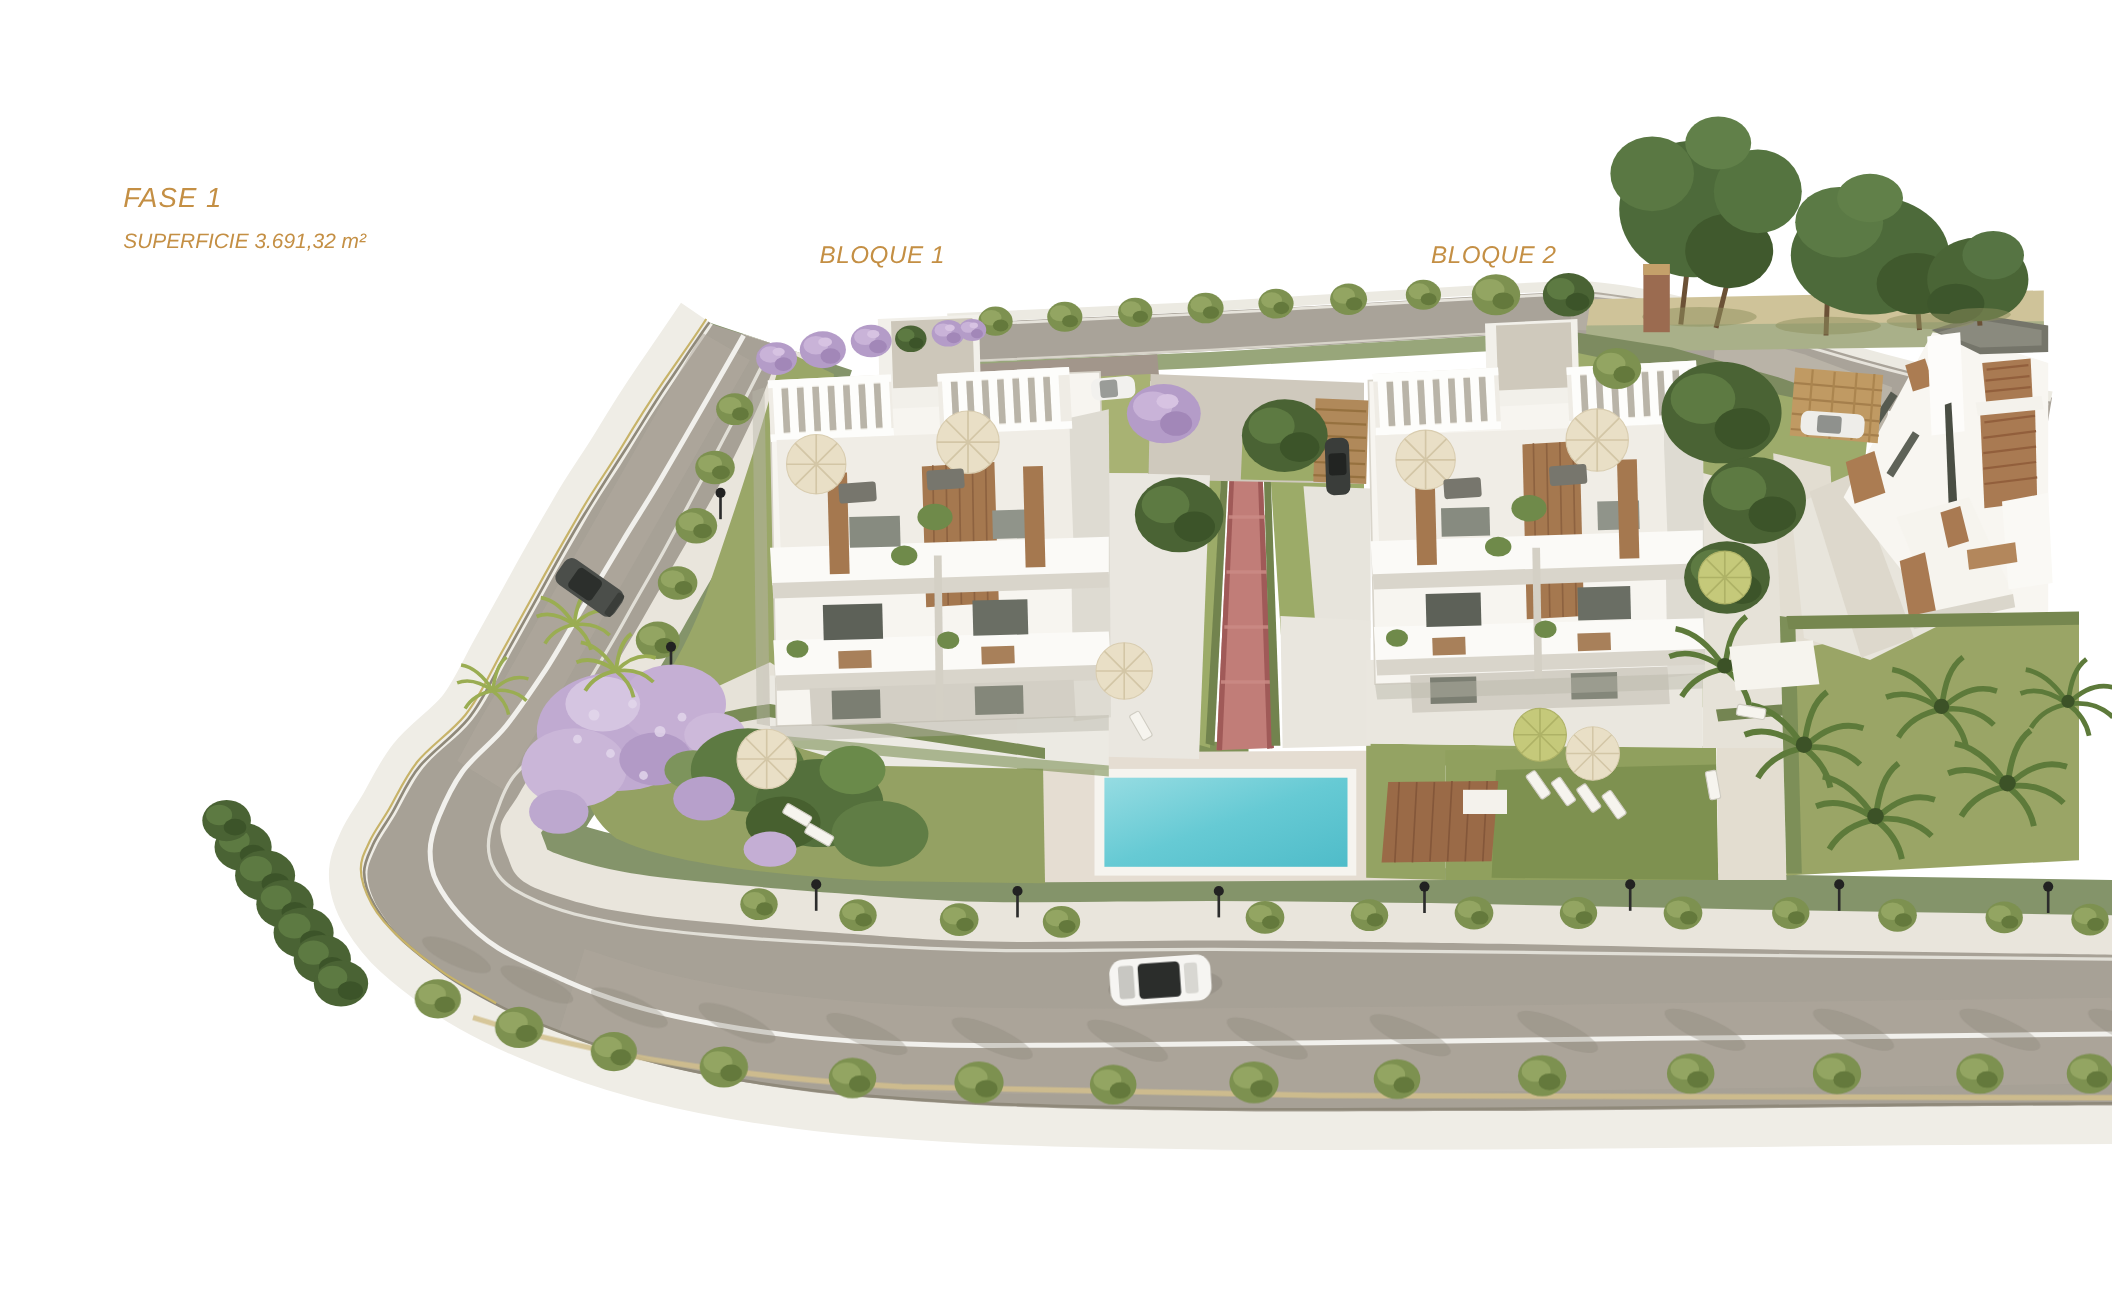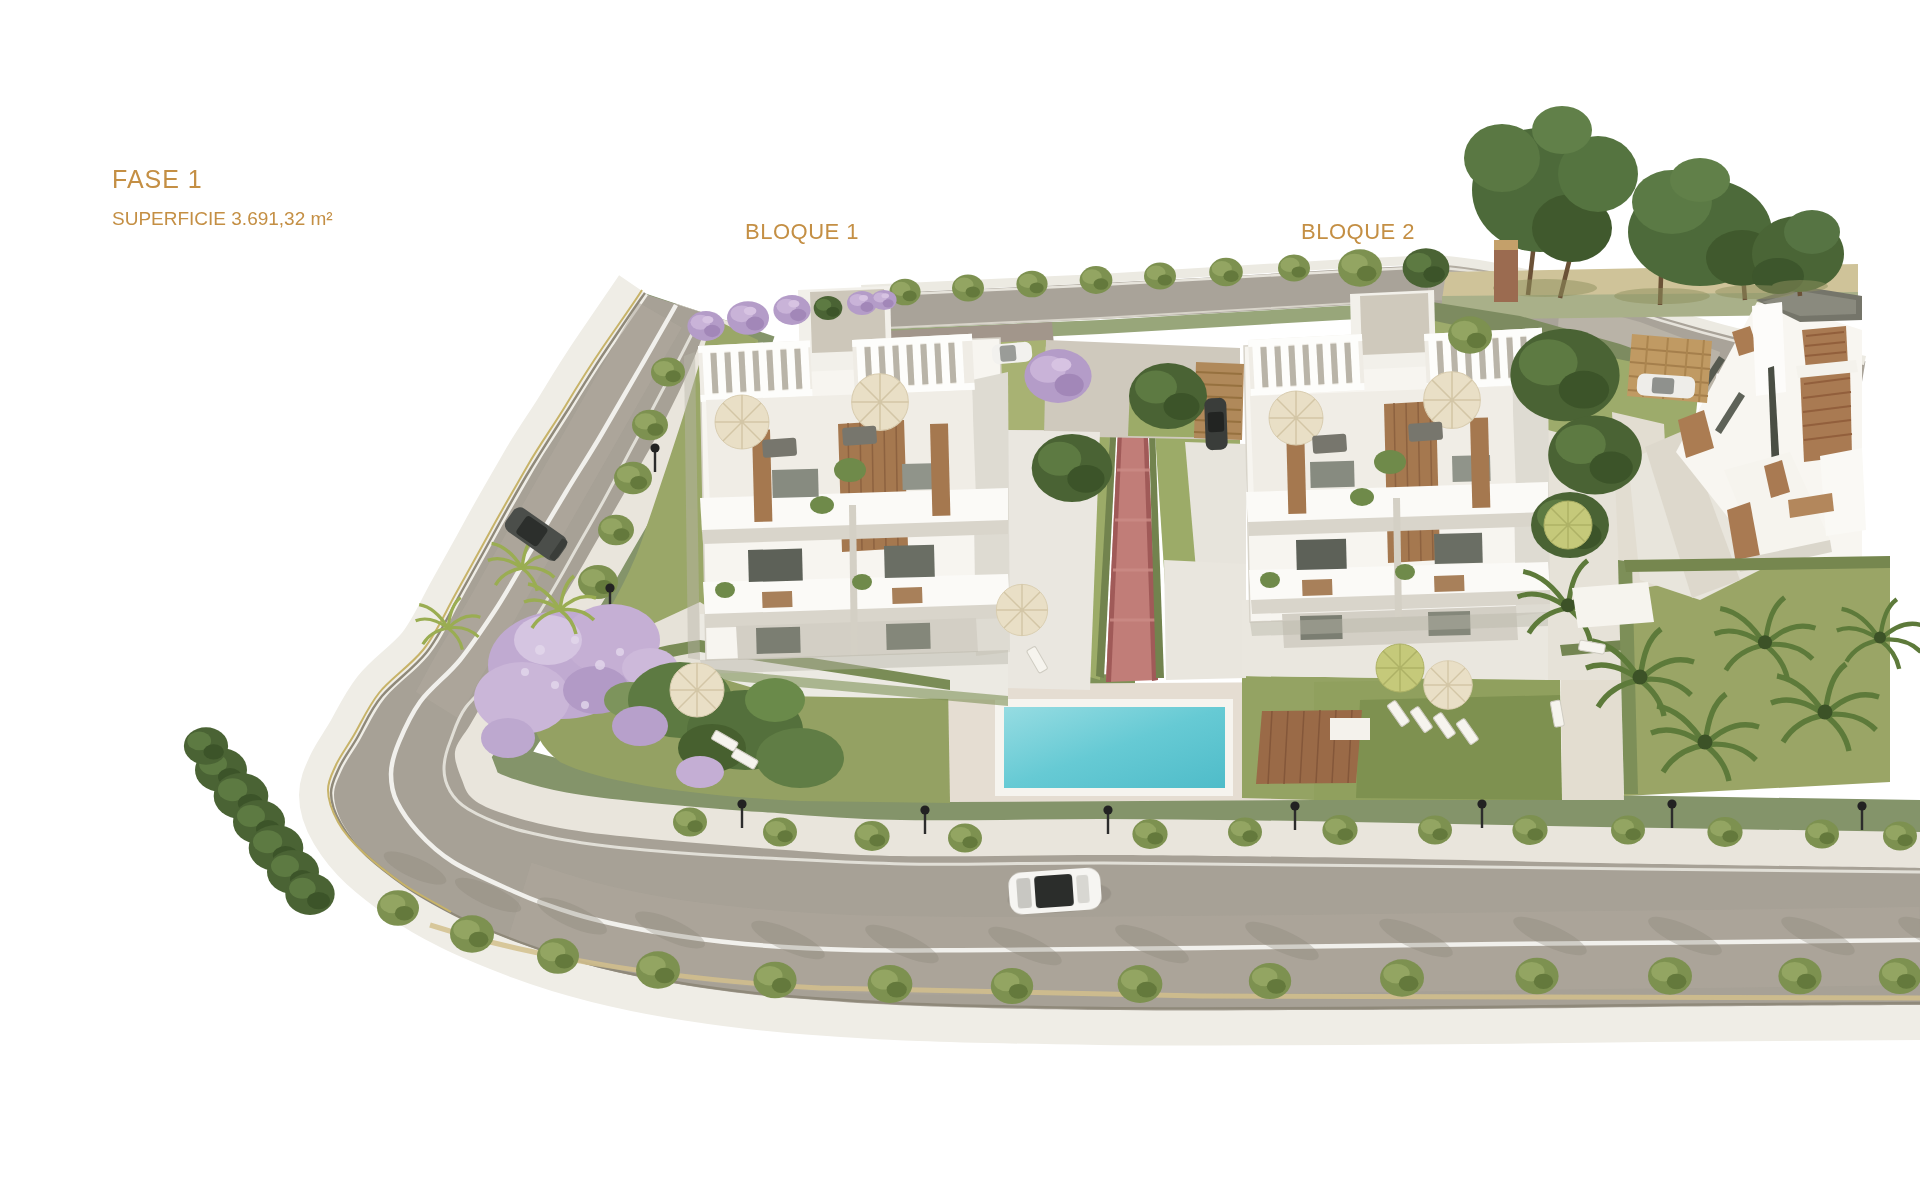--- a/index.html
+++ b/index.html
@@ -1,17 +1,17 @@
 <!DOCTYPE html>
 <html><head>
 <meta charset="utf-8">
 <style>
 html,body{margin:0;padding:0;background:#ffffff;}
 #page{width:1920px;height:1194px;position:relative;overflow:hidden;background:#ffffff;
-font-family:"Liberation Sans", sans-serif;}
+font-family:"Liberation Sans", sans-serif;font-style:italic;}
 svg{display:block}
 </style>
 </head>
 <body>
 <div id="page">
 <svg width="1920" height="1194" viewBox="0 0 1920 1194" xmlns="http://www.w3.org/2000/svg">
 <defs>
 <linearGradient id="poolg" x1="0" y1="0" x2="1" y2="1">
  <stop offset="0" stop-color="#96dce2"></stop>
  <stop offset="0.5" stop-color="#66cad4"></stop>

